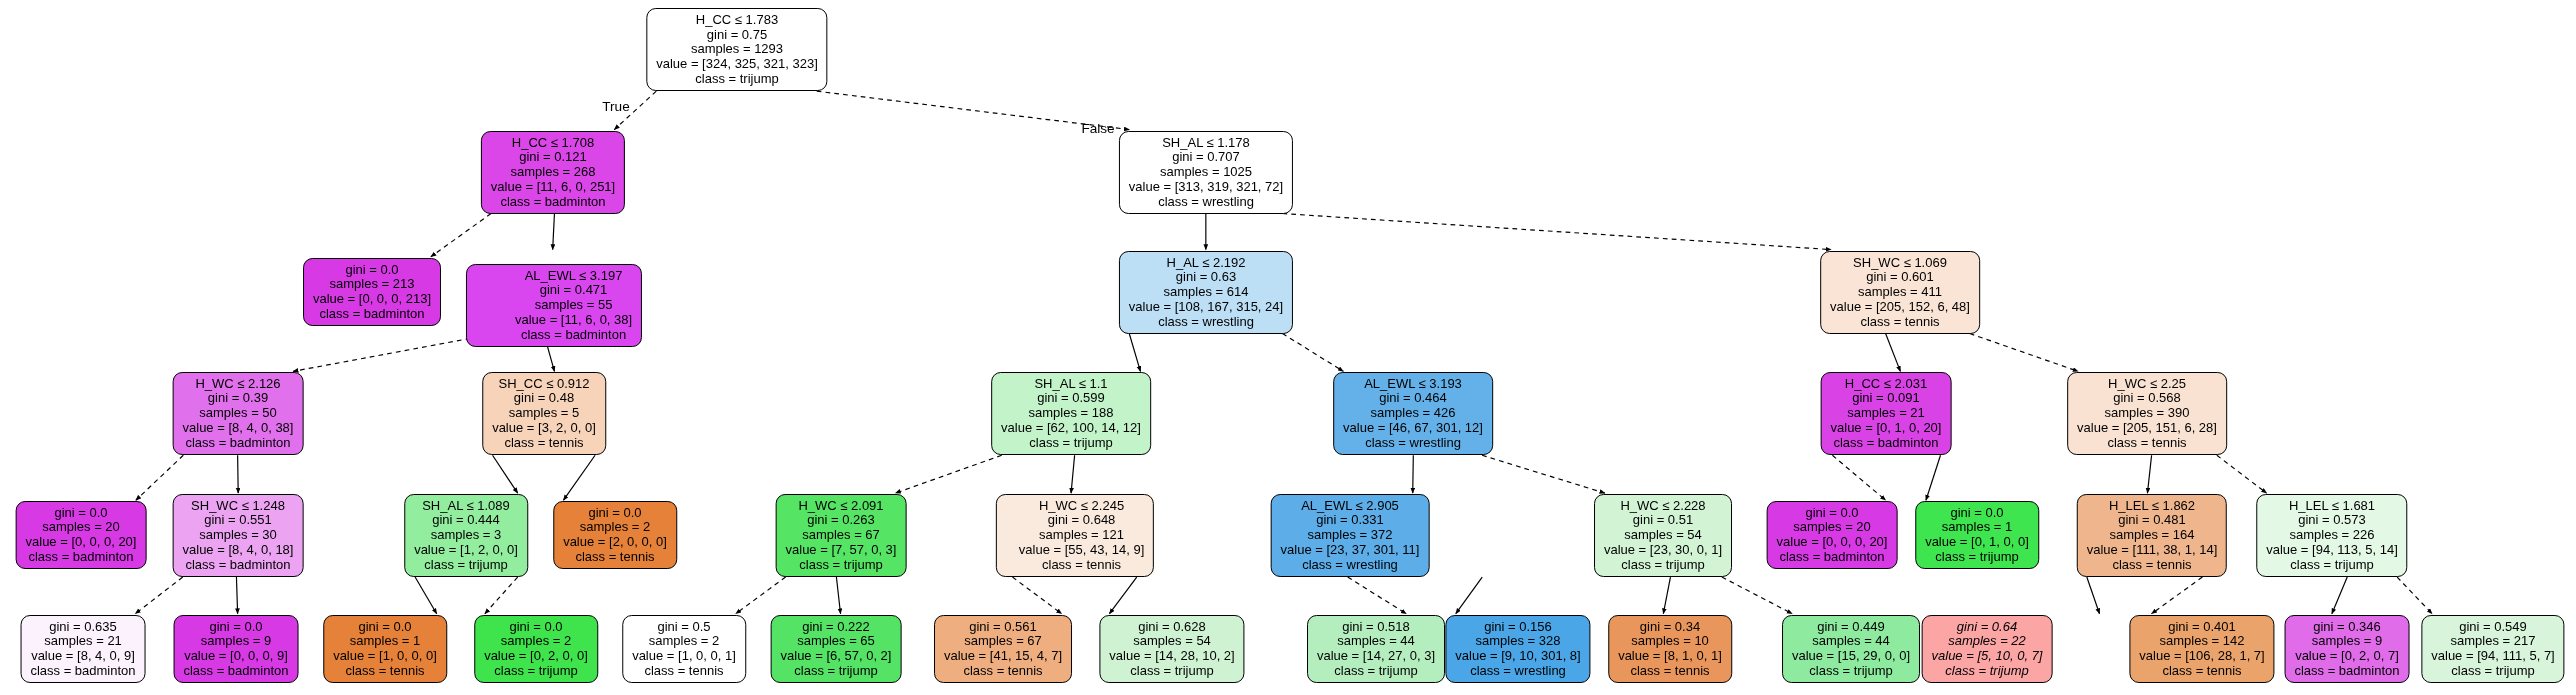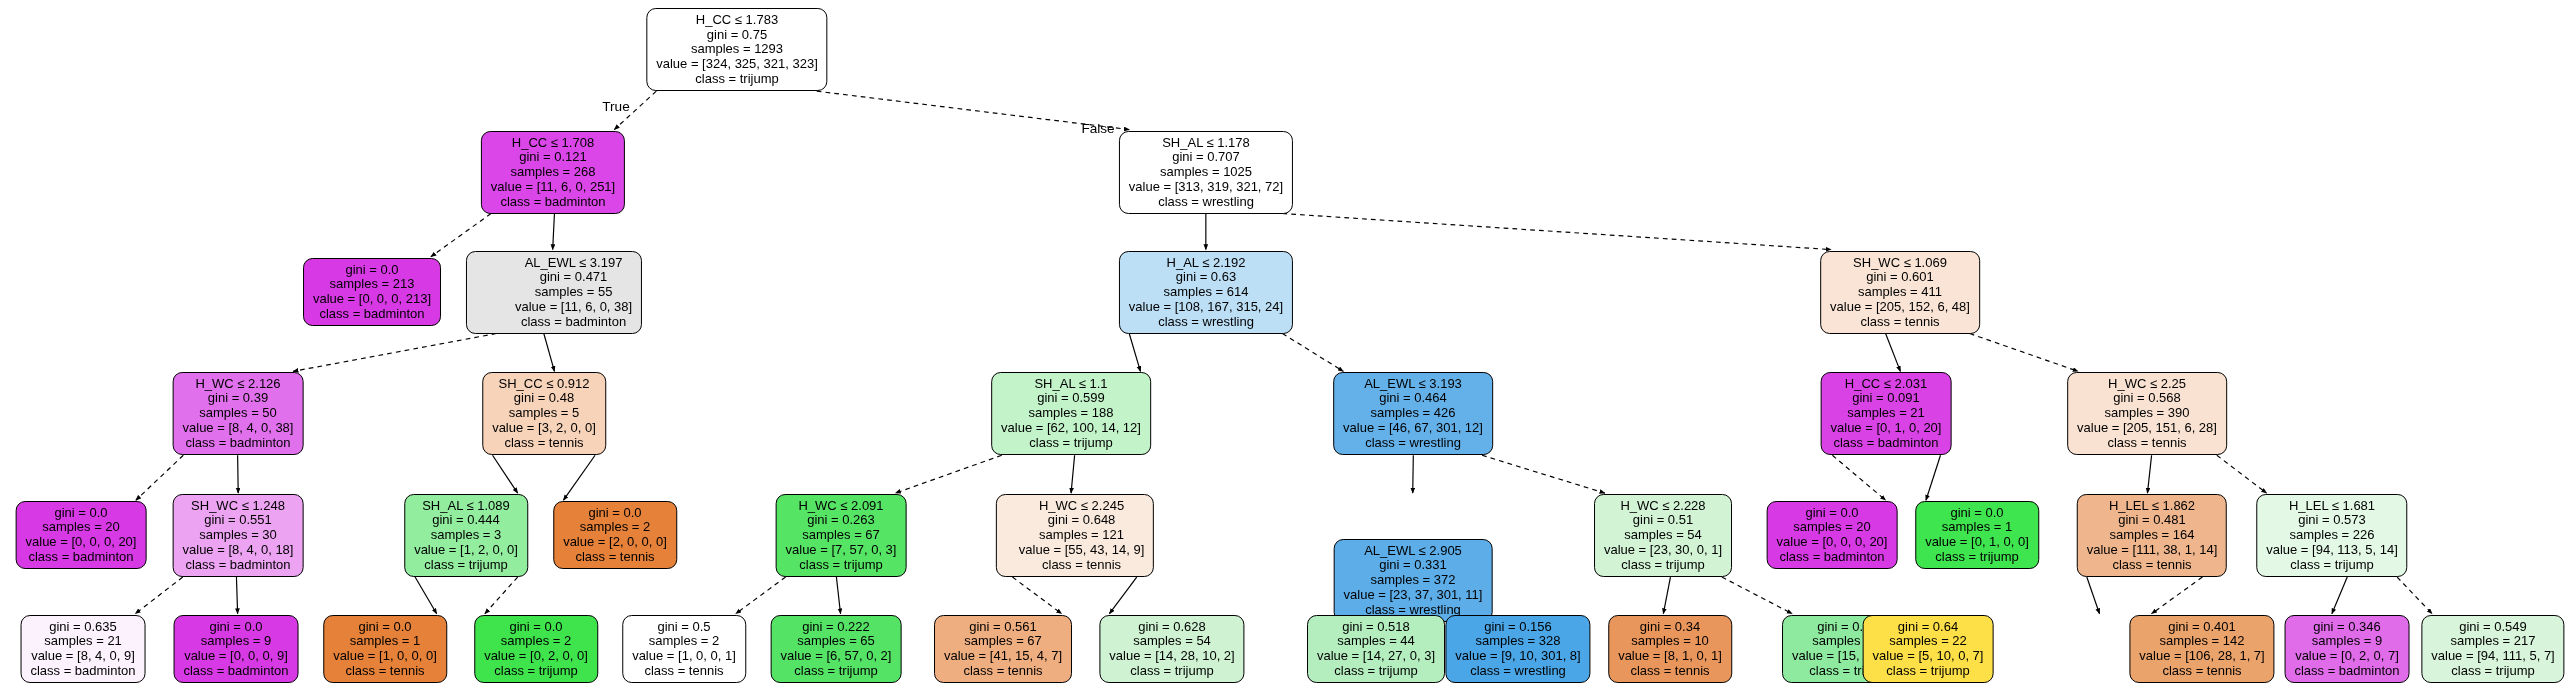--- a/index.html
+++ b/index.html
@@ -112,21 +112,21 @@
         <div class="line">samples = 1025</div>
         <div class="line">value = [313, 319, 321, 72]</div>
         <div class="line">class = wrestling</div>
       </div>
       <div class="node" style="left: 372px; top: 258px; background: rgb(215, 57, 229);">
         <div class="line">gini = 0.0</div>
         <div class="line">samples = 213</div>
         <div class="line">value = [0, 0, 0, 213]</div>
         <div class="line">class = badminton</div>
       </div>
-      <div class="node" style="left: 554px; top: 251px; background: #e5e5e5; padding-left: 48px;">
+      <div class="node" style="left: 554px; top: 264px; background: #d946ef; padding-left: 48px;">
         <div class="line">AL_EWL ≤ 3.197</div>
         <div class="line">gini = 0.471</div>
         <div class="line">samples = 55</div>
         <div class="line">value = [11, 6, 0, 38]</div>
         <div class="line">class = badminton</div>
       </div>
       <div class="node" style="left: 1206px; top: 251px; background: rgb(189, 223, 246);">
         <div class="line">H_AL ≤ 2.192</div>
         <div class="line">gini = 0.63</div>
         <div class="line">samples = 614</div>
@@ -215,21 +215,21 @@
         <div class="line">value = [7, 57, 0, 3]</div>
         <div class="line">class = trijump</div>
       </div>
       <div class="node" style="left: 1075px; top: 494px; background: rgb(250, 234, 221); padding-left: 22px;">
         <div class="line">H_WC ≤ 2.245</div>
         <div class="line">gini = 0.648</div>
         <div class="line">samples = 121</div>
         <div class="line">value = [55, 43, 14, 9]</div>
         <div class="line">class = tennis</div>
       </div>
-      <div class="node" style="left: 1413px; top: 494px; background: rgb(93, 173, 232); margin-top: 45px;">
+      <div class="node" style="left: 1350px; top: 494px; background: rgb(93, 173, 232);">
         <div class="line">AL_EWL ≤ 2.905</div>
         <div class="line">gini = 0.331</div>
         <div class="line">samples = 372</div>
         <div class="line">value = [23, 37, 301, 11]</div>
         <div class="line">class = wrestling</div>
       </div>
       <div class="node" style="left: 1663px; top: 494px; background: rgb(210, 244, 213);">
         <div class="line">H_WC ≤ 2.228</div>
         <div class="line">gini = 0.51</div>
         <div class="line">samples = 54</div>
@@ -327,21 +327,21 @@
         <div class="line">samples = 10</div>
         <div class="line">value = [8, 1, 0, 1]</div>
         <div class="line">class = tennis</div>
       </div>
       <div class="node" style="left: 1851px; top: 615px; background: rgb(142, 234, 159);">
         <div class="line">gini = 0.449</div>
         <div class="line">samples = 44</div>
         <div class="line">value = [15, 29, 0, 0]</div>
         <div class="line">class = trijump</div>
       </div>
-      <div class="node" style="left: 1928px; top: 615px; background: #fde047;">
+      <div class="node" style="left: 1987px; top: 615px; background: #fca5a5; font-style: italic;">
         <div class="line">gini = 0.64</div>
         <div class="line">samples = 22</div>
         <div class="line">value = [5, 10, 0, 7]</div>
         <div class="line">class = trijump</div>
       </div>
       <div class="node" style="left: 2202px; top: 615px; background: rgb(235, 163, 108);">
         <div class="line">gini = 0.401</div>
         <div class="line">samples = 142</div>
         <div class="line">value = [106, 28, 1, 7]</div>
         <div class="line">class = tennis</div>

